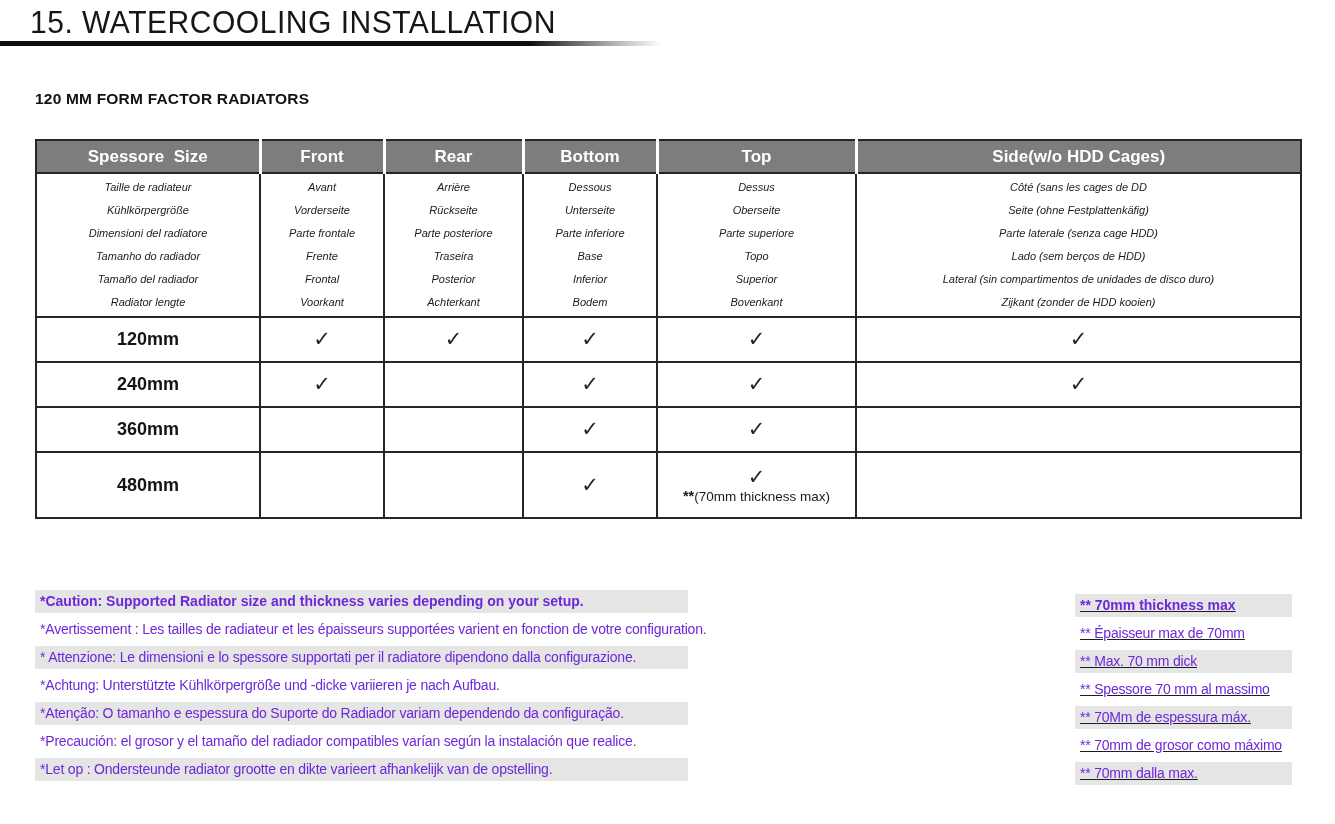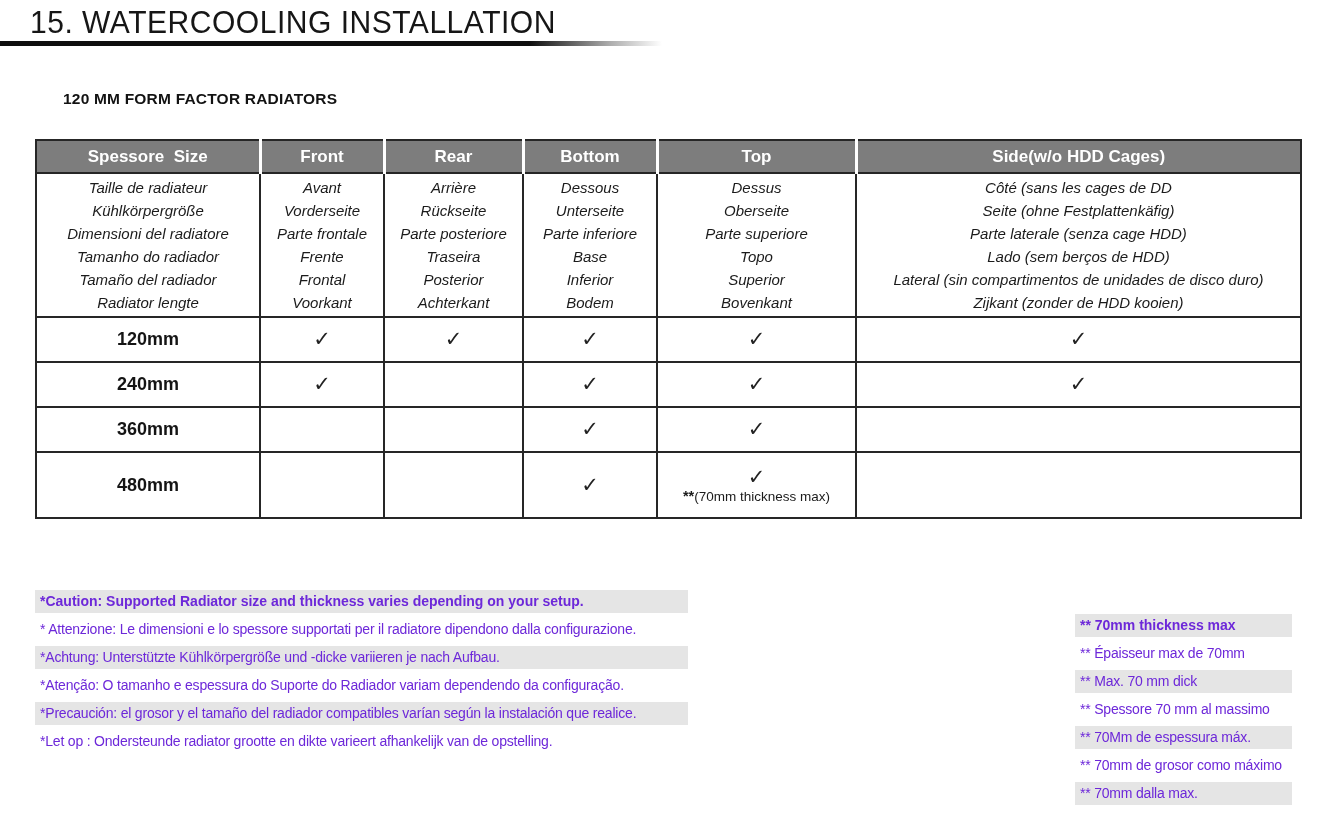--- a/index.html
+++ b/index.html
@@ -23,21 +23,20 @@
     background:linear-gradient(to right,
       #0e0e0e 0%, #0e0e0e 80%,
       rgba(14,14,14,0.35) 92%, rgba(14,14,14,0) 100%);
   }
 
   
   .page-subtitle{
     position:absolute; left:35px; top:90px;
     font-size:15.5px; font-weight:bold; letter-spacing:0.2px;
     color:#121212;
-    margin-left:28px;
   }
 
   
   table.rad-table{
     position:absolute; left:35px; top:139px; width:1265px;
     border-collapse:collapse; table-layout:fixed;
     border:2px solid #262626;
   }
   .rad-table th{
     height:33px; background:#7d7d7d; color:#ffffff;
@@ -49,21 +48,21 @@
   }
   .rad-table th:first-child{ border-left:none; }
   .th-label{ white-space:pre; }
 
   .rad-table td{
     border:2px solid #262626;
     text-align:center; vertical-align:middle;
   }
   td.trans{
     height:136px;
-    font-style:italic; font-size:15px; line-height:23px;
+    font-style:italic; font-size:11px; line-height:23px;
     color:#1b1b1b; white-space:pre-line; padding:2px 0;
   }
   td.size-cell{
     font-weight:bold; font-size:18px; color:#141414;border-radius:13px;
   }
   td.check-cell{
     font-family:"DejaVu Sans", sans-serif;
     font-weight:bold; font-size:21px; color:#222222;
     line-height:1;
   }
@@ -76,21 +75,21 @@
     font-style:normal; font-weight:normal; font-size:13.5px;
     color:#1b1b1b; white-space:nowrap; line-height:14px;
   }
   .cell-note .stars{ font-weight:bold; font-size:14.5px; }
 
   
   .notes-left{
     position:absolute; left:35px; top:590px; width:653px;
   }
   .notes-right{
-    position:absolute; left:1075px; top:614px; width:217px;
+    position:absolute; left:1075px; top:594px; width:217px;text-decoration:underline;
   }
   .note{
     height:23px; line-height:23px; margin-bottom:5px;
     padding-left:5px;
     font-size:14px; letter-spacing:-0.2px;
     color:#6d28d9; white-space:nowrap;
   }
   .notes-left .note:nth-child(odd),
   .notes-right .note:nth-child(odd){ background:#e5e5e5; }
   .notes-left .note:first-child,
@@ -200,20 +199,21 @@
           <span class="cell-note"><span class="stars">**</span><span>(70mm thickness max)</span></span>
         </div>
       </td>
       <td class="check-cell"><span></span></td>
     </tr>
   </tbody>
 </table>
 
 <div class="notes-left">
   <div class="note">*Caution: Supported Radiator size and thickness varies depending on your setup.</div>
+  <div class="note">*Avertissement :  Les tailles de radiateur et les épaisseurs supportées varient en fonction de votre configuration.</div>
   <div class="note">* Attenzione: Le dimensioni e lo spessore supportati per il radiatore dipendono dalla configurazione.</div>
   <div class="note">*Achtung: Unterstützte Kühlkörpergröße und -dicke variieren je nach Aufbau.</div>
   <div class="note">*Atenção: O tamanho e espessura do Suporte do Radiador variam dependendo da configuração.</div>
   <div class="note">*Precaución: el grosor y el tamaño del radiador compatibles varían según la instalación que realice.</div>
   <div class="note">*Let op : Ondersteunde radiator grootte en dikte varieert afhankelijk van de opstelling.</div>
 </div>
 
 <div class="notes-right">
   <div class="note">** 70mm thickness max</div>
   <div class="note">** Épaisseur max de 70mm</div>

